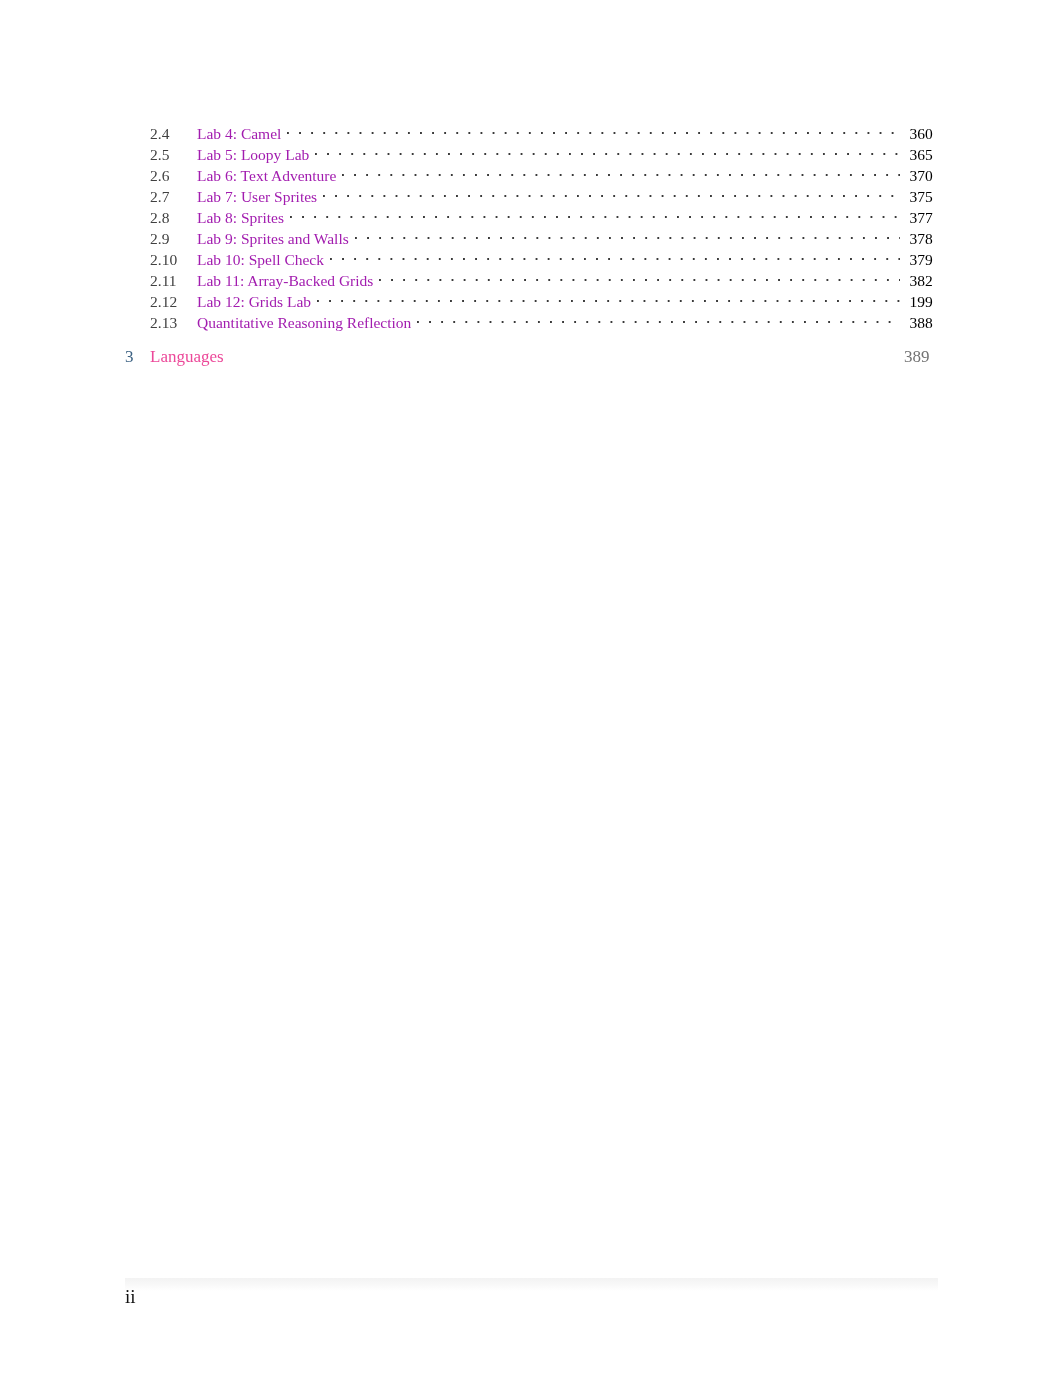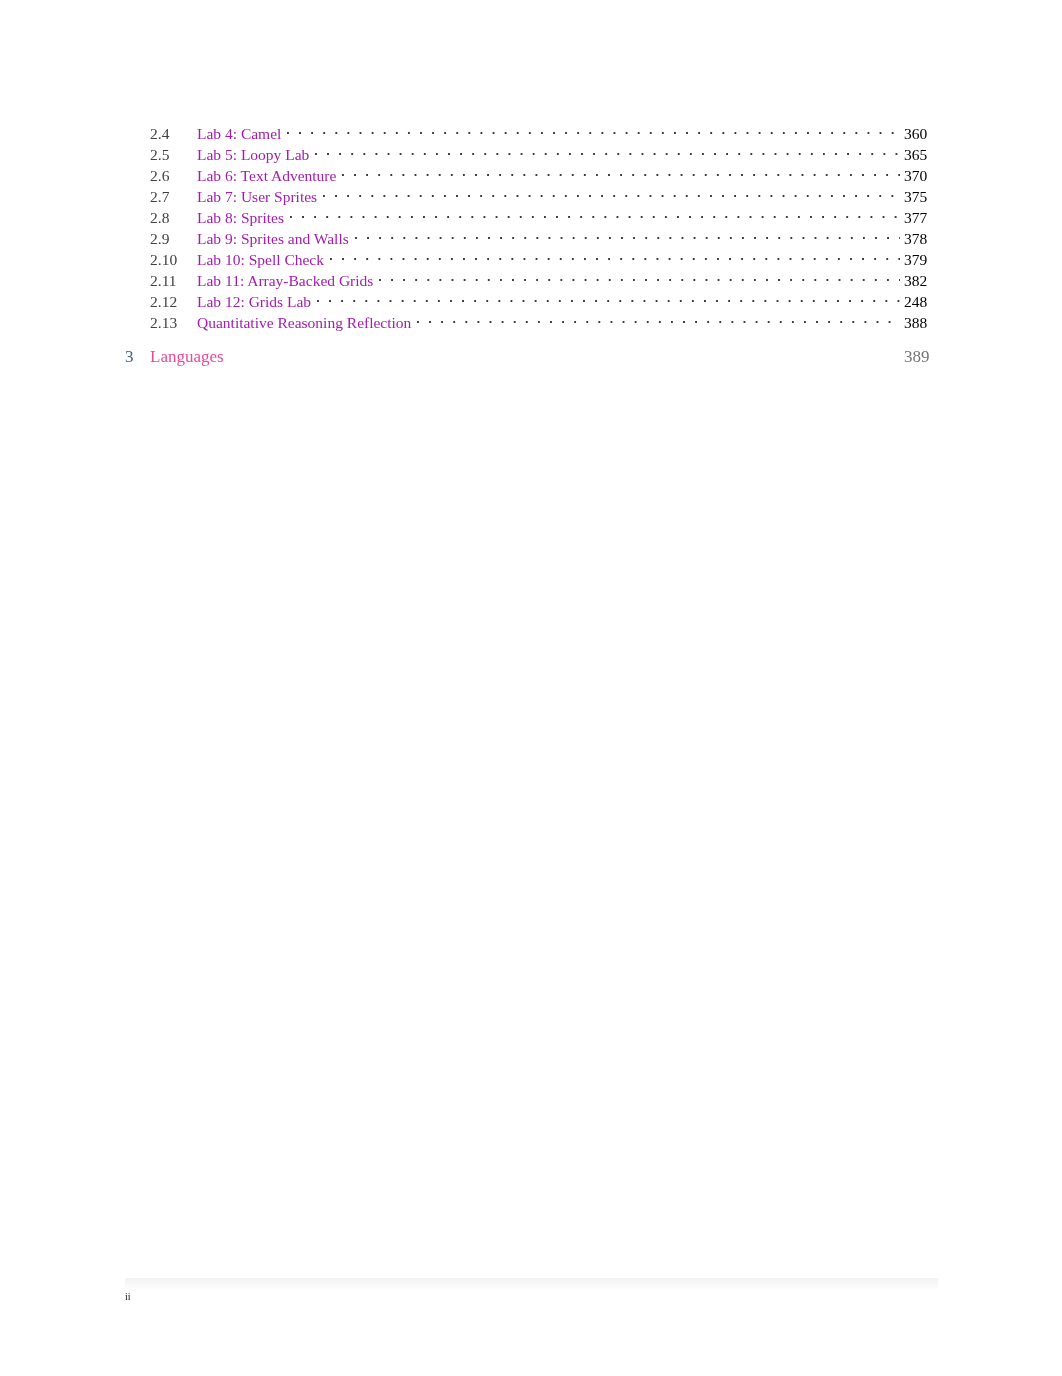--- a/index.html
+++ b/index.html
@@ -76,21 +76,21 @@
     bottom: 5px;
     height: 2px;
     background-image: radial-gradient(circle at 1px 1px, #3a3a3a 1px, rgba(0,0,0,0) 1.4px);
     background-size: 12.1px 2px;
     background-repeat: repeat-x;
   }
 
   .toc-page {
     flex: 0 0 34px;
     width: 34px;
-    text-align: left;
+    text-align: center;
     color: #000000;
     font-size: 15.5px;
   }
 
   
   .toc-chapter {
     display: flex;
     align-items: baseline;
     font-size: 17px;
     color: #3c6283;
@@ -125,21 +125,21 @@
     top: 1278px;
     width: 813px;
     height: 13px;
     background: linear-gradient(to bottom, #f2f2f2 0%, #f7f7f7 45%, #ffffff 100%);
     opacity: 0.95;
   }
   .folio {
     position: absolute;
     left: 125px;
     top: 1288px;
-    font-size: 10px;
+    font-size: 19px;
     line-height: 18px;
     color: #111111;
   }
 </style>
 </head>
 <body>
 
 <div class="page">
 
   <div class="toc">
@@ -206,21 +206,21 @@
       <span class="toc-title">Lab 11: Array-Backed Grids</span>
       <span class="leader"></span>
       <span class="toc-page">382</span>
     </div>
 
     <div class="toc-row">
       <span class="toc-num"></span>
       <span class="toc-secnum">2.12</span>
       <span class="toc-title">Lab 12: Grids Lab</span>
       <span class="leader"></span>
-      <span class="toc-page">248</span>
+      <span class="toc-page">199</span>
     </div>
 
     <div class="toc-row">
       <span class="toc-num"></span>
       <span class="toc-secnum">2.13</span>
       <span class="toc-title">Quantitative Reasoning Reflection</span>
       <span class="leader"></span>
       <span class="toc-page">388</span>
     </div>
 

